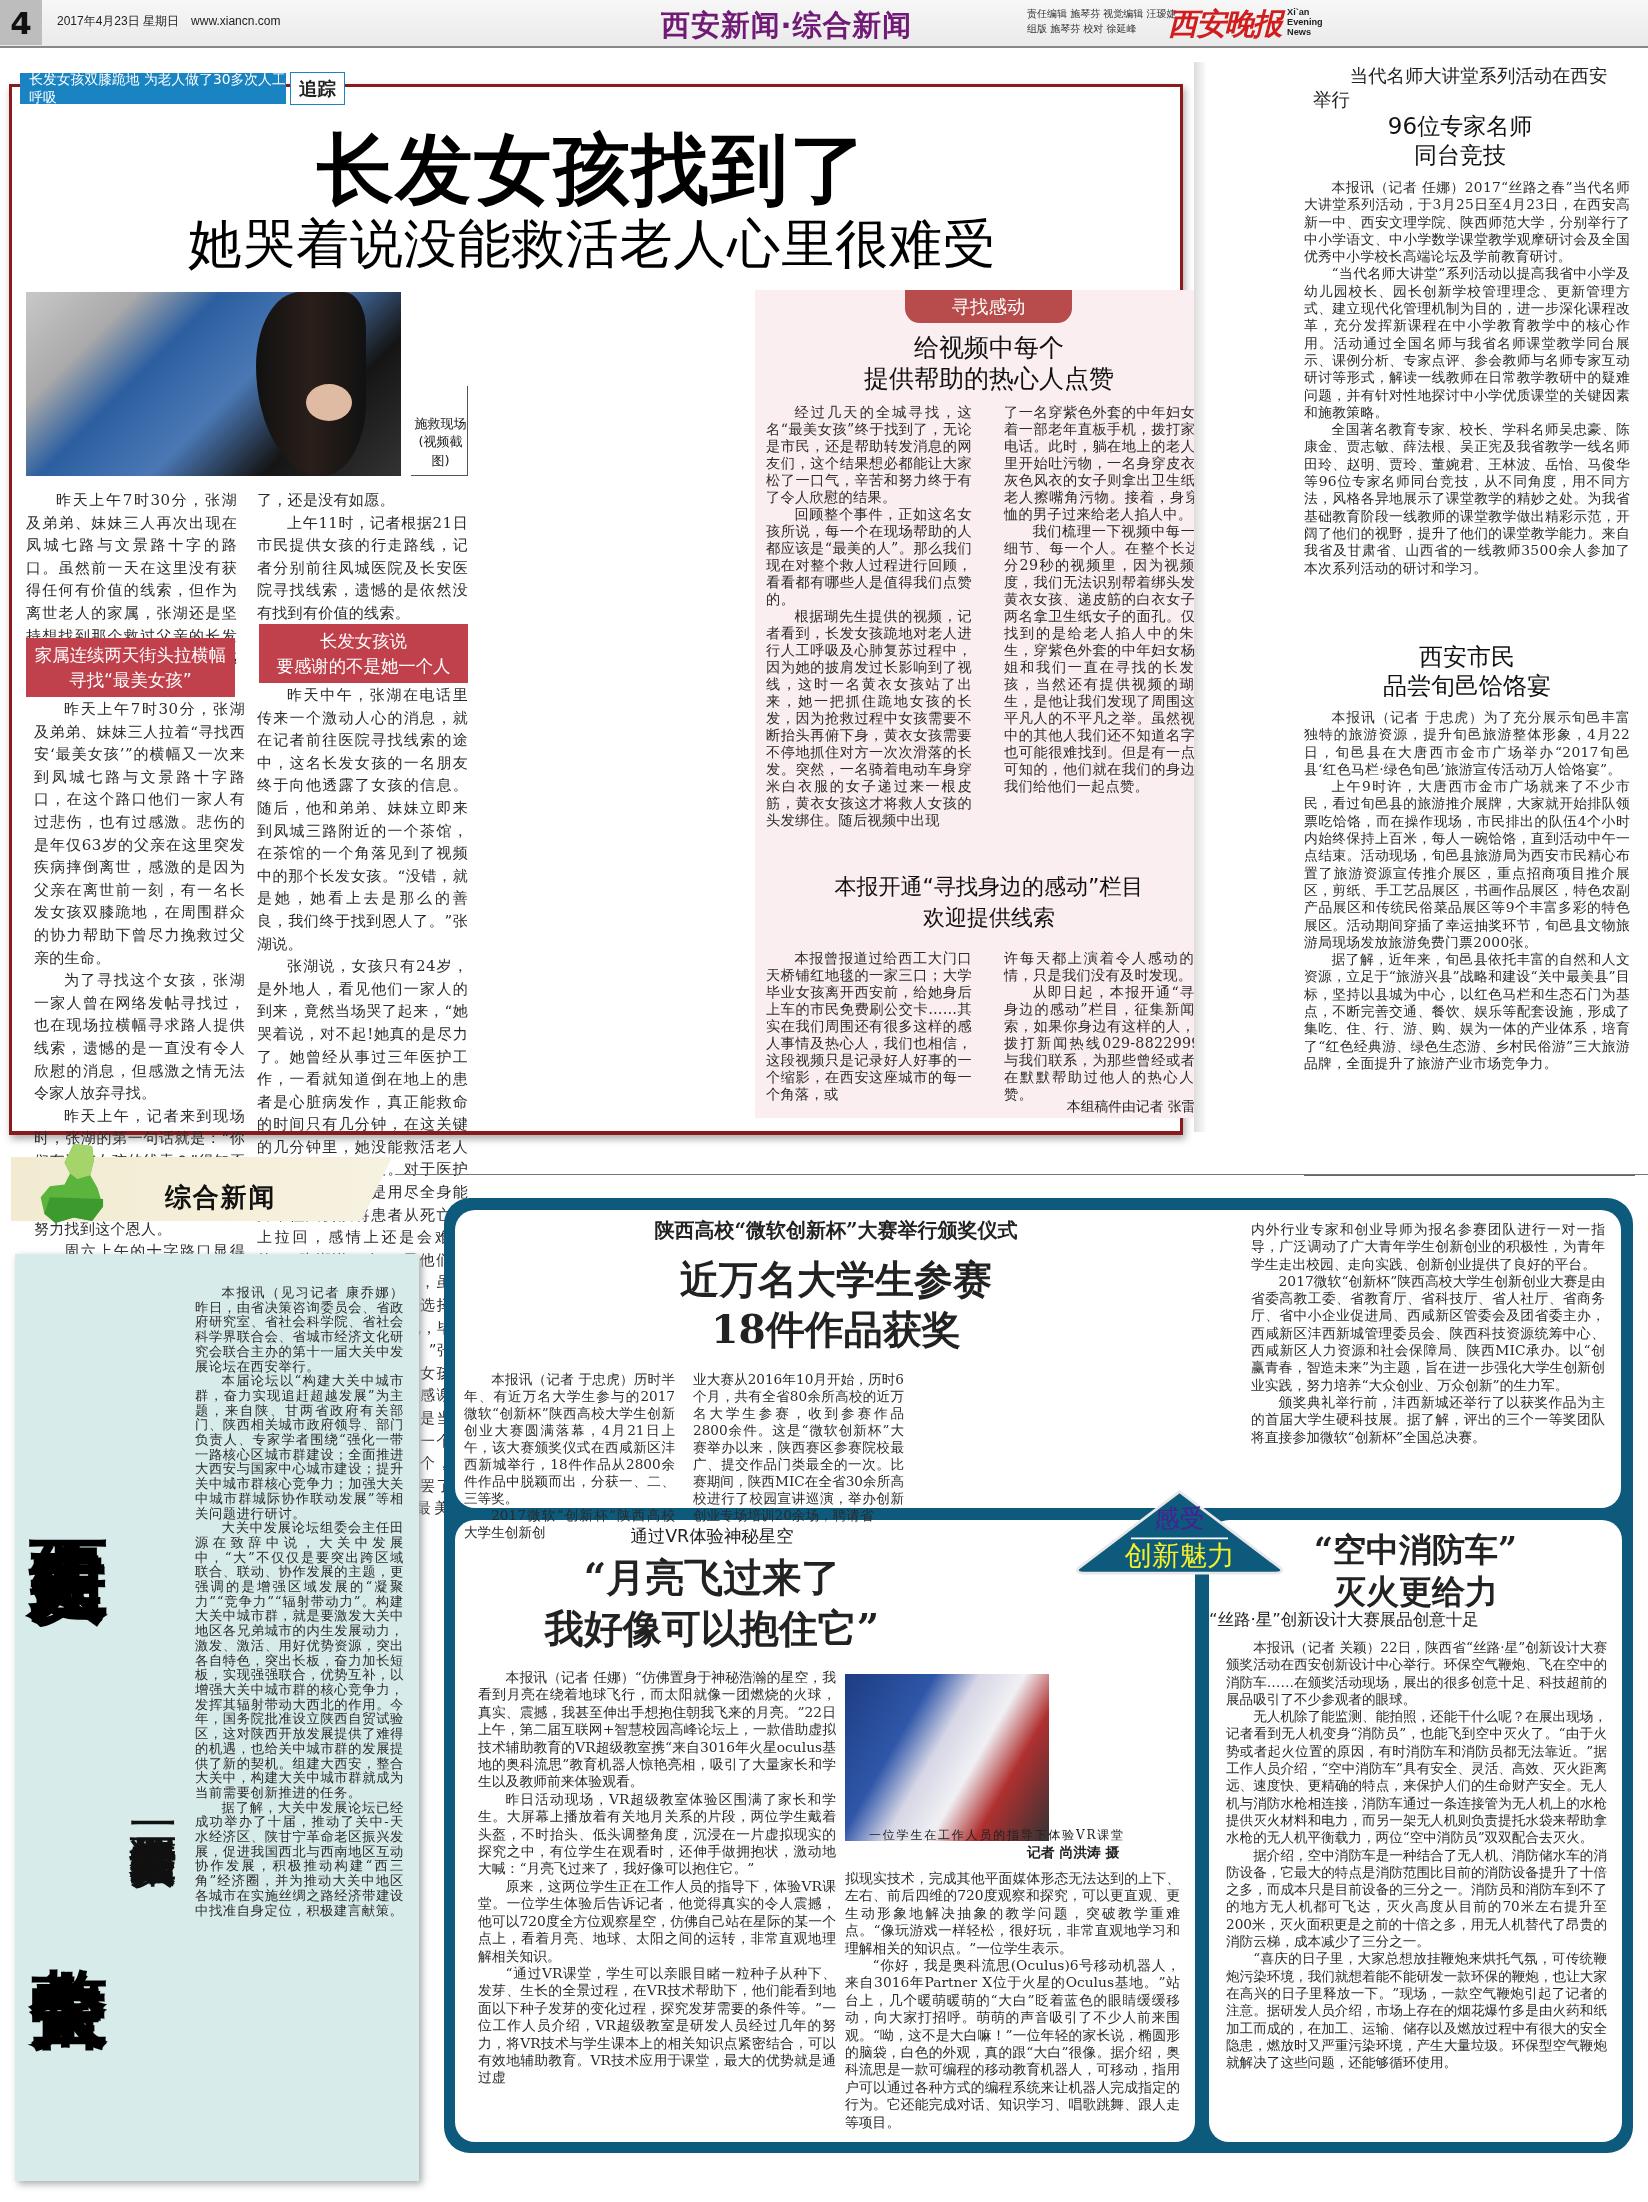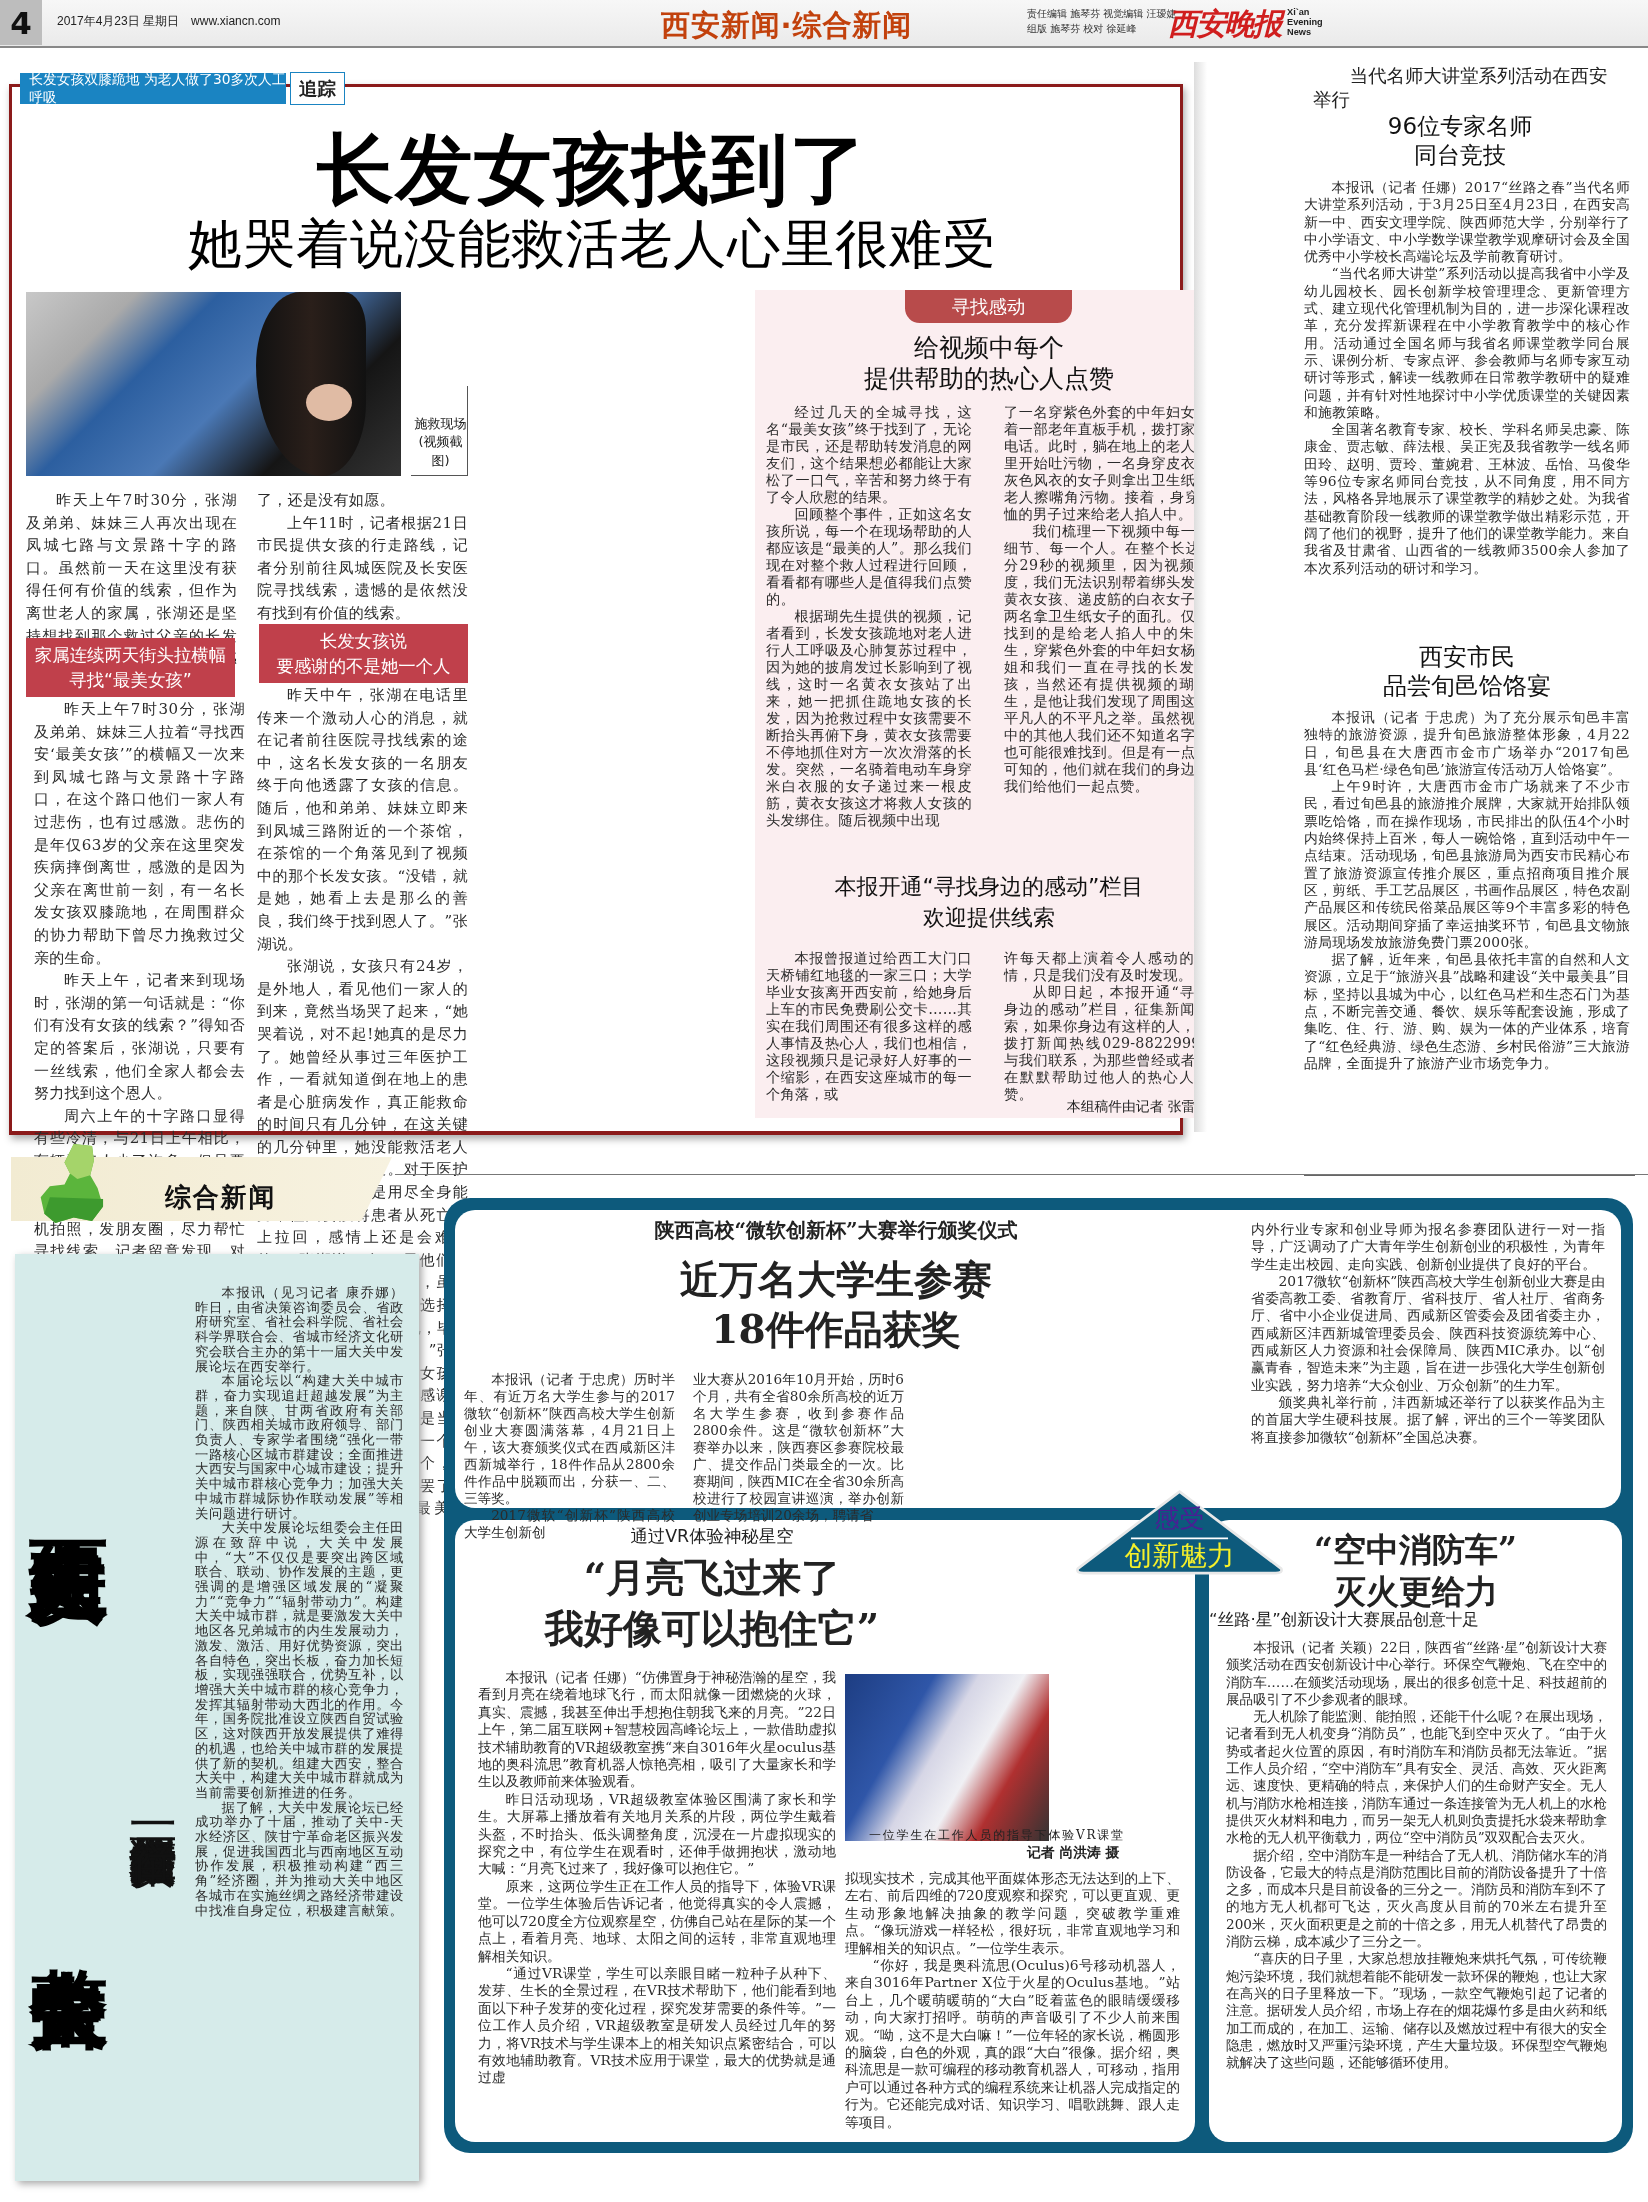--- a/index.html
+++ b/index.html
@@ -5,21 +5,21 @@
 *{box-sizing:border-box;margin:0;padding:0}
 body{width:1648px;height:2202px;background:#fff;font-family:"DejaVu Serif",serif;color:#222;position:relative;overflow:hidden}
 .abs{position:absolute}
 .para{font-size:15px;line-height:22.6px;text-align:justify;text-indent:2em;color:#2b2b2b;letter-spacing:0.3px}
 .para p{margin:0}
 .sans{font-family:"DejaVu Sans",sans-serif}
 
 #hdr{left:0;top:0;width:1648px;height:48px;background:linear-gradient(#f7f7f7,#eaeaea);border-bottom:2.8px solid #888}
 #pgnum{left:0;top:0;width:42px;height:45px;background:#bdbdbd;font:bold 31px "DejaVu Sans",sans-serif;color:#111;display:flex;align-items:center;justify-content:center}
 #hdate{left:57px;top:13px;font:12px "Liberation Sans",sans-serif;color:#222}
-#hsec{left:661px;top:5.5px;font:bold 29px "DejaVu Sans",sans-serif;color:#c2410c;letter-spacing:0.9px}
+#hsec{left:661px;top:5.5px;font:bold 29px "DejaVu Sans",sans-serif;color:#701a75;letter-spacing:0.9px}
 #hed{left:1027px;top:5.5px;font:10px "DejaVu Sans",sans-serif;color:#333;line-height:15.6px}
 #logo{left:1168px;top:3.7px;font:bold 30px "DejaVu Serif",serif;color:#d01e1e;font-style:italic;letter-spacing:-1.8px}
 #logoen{left:1287px;top:7.3px;font:bold 9.2px "Liberation Sans",sans-serif;line-height:10px;color:#222}
 
 #topbox{left:9.2px;top:84px;width:1174px;height:1051px;border:3.7px solid #8b1a1a;border-bottom-width:4.6px;box-shadow:1.8px 3.7px 7.3px #aaa}
 #tag{left:20px;top:73px;width:266px;height:31px;background:#1a84c2;color:#fff;font:13.8px "DejaVu Sans",sans-serif;display:flex;align-items:center;padding-left:9.2px}
 #tag2{left:290px;top:72px;width:55px;height:33px;background:#fff;border:0.9px solid #1a84c2;font:bold 18.4px "DejaVu Serif",serif;display:flex;align-items:center;justify-content:center}
 #h1{left:0;top:119px;width:1185px;text-align:center;font:bold 77px "DejaVu Serif",serif;color:#000;letter-spacing:1.8px}
 #h2{left:0;top:209px;width:1185px;text-align:center;font:53px "DejaVu Sans",sans-serif;color:#000;letter-spacing:0.9px}
 #photo{left:26px;top:292px;width:375px;height:184px;background:linear-gradient(135deg,#c8c8c8 0%,#aaa 20%,#2c5fa0 35%,#4a78b5 55%,#151515 75%,#333 100%);overflow:hidden}
@@ -84,20 +84,21 @@
 
 <div class="abs para" style="left:26px;top:489px;width:211px;">
   <p>昨天上午7时30分，张湖及弟弟、妹妹三人再次出现在凤城七路与文景路十字的路口。虽然前一天在这里没有获得任何有价值的线索，但作为离世老人的家属，张湖还是坚持想找到那个救过父亲的长发女孩，向她表达家人由衷的感谢。</p>
 </div>
 <div class="abs redbar" style="left:26px;top:638px;width:209px;">
   <div>家属连续两天街头拉横幅</div>
   <div>寻找“最美女孩”</div>
 </div>
 <div class="abs para" style="left:26px;top:698px;width:211px;margin-left:8px;">
   <p>昨天上午7时30分，张湖及弟弟、妹妹三人拉着“寻找西安‘最美女孩’”的横幅又一次来到凤城七路与文景路十字路口，在这个路口他们一家人有过悲伤，也有过感激。悲伤的是年仅63岁的父亲在这里突发疾病摔倒离世，感激的是因为父亲在离世前一刻，有一名长发女孩双膝跪地，在周围群众的协力帮助下曾尽力挽救过父亲的生命。</p>
+  <p>为了寻找这个女孩，张湖一家人曾在网络发帖寻找过，也在现场拉横幅寻求路人提供线索，遗憾的是一直没有令人欣慰的消息，但感激之情无法令家人放弃寻找。</p>
   <p>昨天上午，记者来到现场时，张湖的第一句话就是：“你们有没有女孩的线索？”得知否定的答案后，张湖说，只要有一丝线索，他们全家人都会去努力找到这个恩人。</p>
   <p>周六上午的十字路口显得有些冷清，与21日上午相比，车辆和路人少了许多。但只要是看见横幅和寻人纸板信息的路人依然会选择停住脚步，手机拍照，发朋友圈，尽力帮忙寻找线索。记者留意发现，对于每一名路过的行人，张湖都会睁大眼睛，辨认着外貌是否与要找的女孩相似。对于每一名停下脚步的路人，张湖都会带着期望的目光，期望他们是来提供女孩线索的。然而两个多小时过去</p>
 </div>
 <div class="abs para" style="left:257px;top:489px;width:211px;">
   <p style="text-indent:0">了，还是没有如愿。</p>
   <p>上午11时，记者根据21日市民提供女孩的行走路线，记者分别前往凤城医院及长安医院寻找线索，遗憾的是依然没有找到有价值的线索。</p>
 </div>
 <div class="abs redbar" style="left:259px;top:624px;width:209px;">
   <div>长发女孩说</div>
   <div>要感谢的不是她一个人</div>

